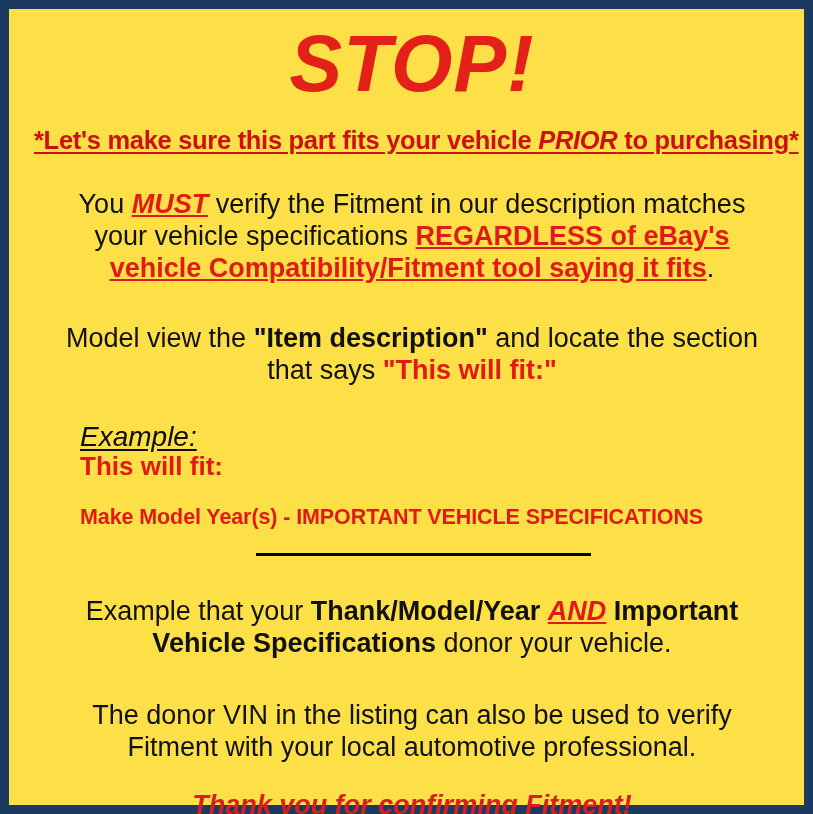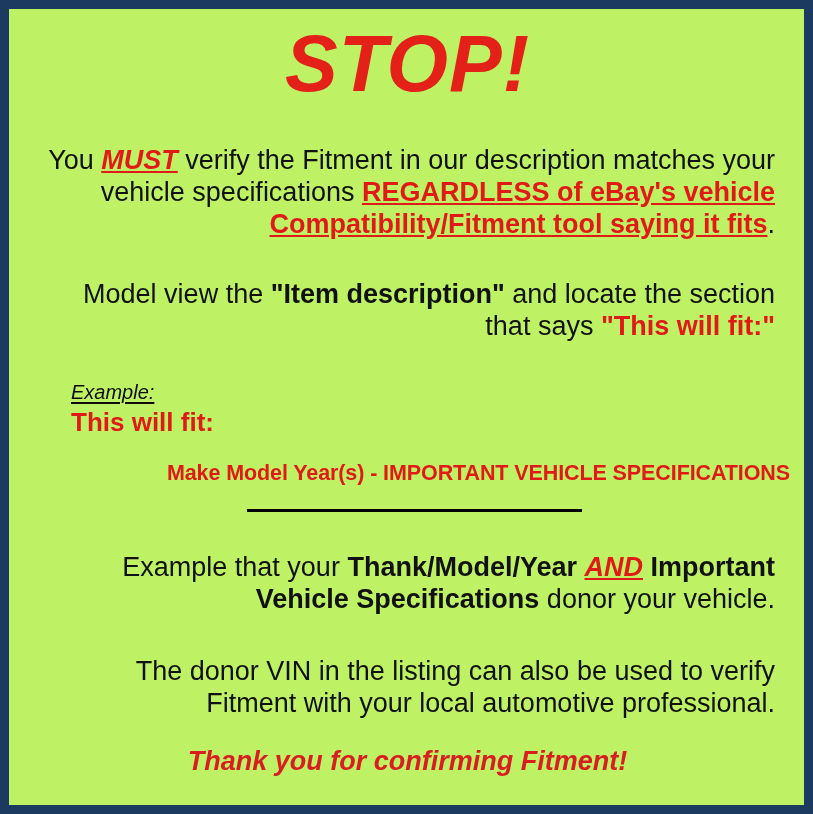--- a/index.html
+++ b/index.html
@@ -12,23 +12,23 @@
     width: 813px;
     height: 814px;
     overflow: hidden;
     font-family: "Liberation Sans", sans-serif;
   }
 
   .notice-card {
     box-sizing: border-box;
     width: 813px;
     height: 814px;
-    background: #bef264;
+    background: #fde047;
     border: 9px solid #1c3a60;
-    padding: 4px 10px 0 12px;
+    padding: 4px 10px 0 21px;
     display: block;
     position: relative;
   }
 
   .inner {
     box-sizing: border-box;
     width: 100%;
     height: 100%;
     padding: 0 4px;
     text-align: center;
@@ -62,42 +62,42 @@
   }
   .subtitle .ital {
     font-style: italic;
   }
 
   
   .para {
     font-size: 27px;
     line-height: 32px;
     color: #111111;
-    margin: 1px;
+    margin: 8px;
     padding: 0 14px;
-    text-align: right;
+    text-align: center;
   }
   .para-must    { margin-top: 33px; }
   .para-view    { margin-top: 38px; }
   .para-confirm { margin-top: 28px; }
   .para-vin     { margin-top: 40px; }
 
   .red           { color: #e11a18; }
   .b             { font-weight: bold; }
   .red-b-u       { color: #e11a18; font-weight: bold; text-decoration: underline; text-underline-offset: 2px; }
   .red-bi-u      { color: #e11a18; font-weight: bold; font-style: italic; text-decoration: underline; text-underline-offset: 2px; }
 
   
   .example-block {
     margin-top: 36px;
     padding-left: 46px;
     text-align: left;
   }
   .example-label {
-    font-size: 20px;
+    font-size: 28px;
     line-height: 29px;
     font-style: italic;
     color: #0d0d0d;
     text-decoration: underline;
     text-underline-offset: 3px;
     display: inline-block;
   }
   .example-fit {
     font-size: 26px;
     line-height: 30px;
@@ -106,21 +106,20 @@
     margin-top: 0;
   }
   .example-spec {
     font-size: 21.5px;
     line-height: 26px;
     font-weight: bold;
     color: #e11a18;
     margin-top: 23px;
     letter-spacing: -0.1px;
     white-space: nowrap;
-    text-align: right;
   }
 
   
   .divider-wrap {
     margin-top: 23px;
     height: 14px;
     text-align: left;
     padding-left: 222px;
   }
   .divider {
@@ -142,20 +141,21 @@
   }
 </style>
 </head>
 <body>
 
 <div class="notice-card">
   <div class="inner">
 
     <div class="stop-heading">STOP!</div>
 
+    <div class="subtitle"><span>*Let's make sure this part fits your vehicle </span><span class="ital">PRIOR</span><span> to purchasing*</span></div>
 
     <p class="para para-must"><span>You </span><span class="red-bi-u">MUST</span><span> verify the Fitment in our description matches your vehicle specifications </span><span class="red-b-u">REGARDLESS of eBay's vehicle Compatibility/Fitment tool saying it fits</span><span>.</span></p>
 
     <p class="para para-view"><span>Model view the </span><span class="b">"Item description"</span><span> and locate the section that says </span><span class="red b">"This will fit:"</span></p>
 
     <div class="example-block">
       <div>
         <span class="example-label">Example:</span>
       </div>
       <div class="example-fit">This will fit:</div>

